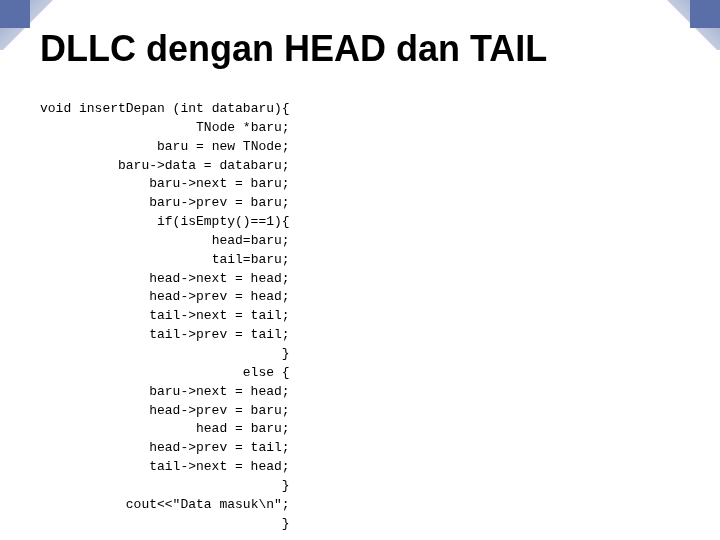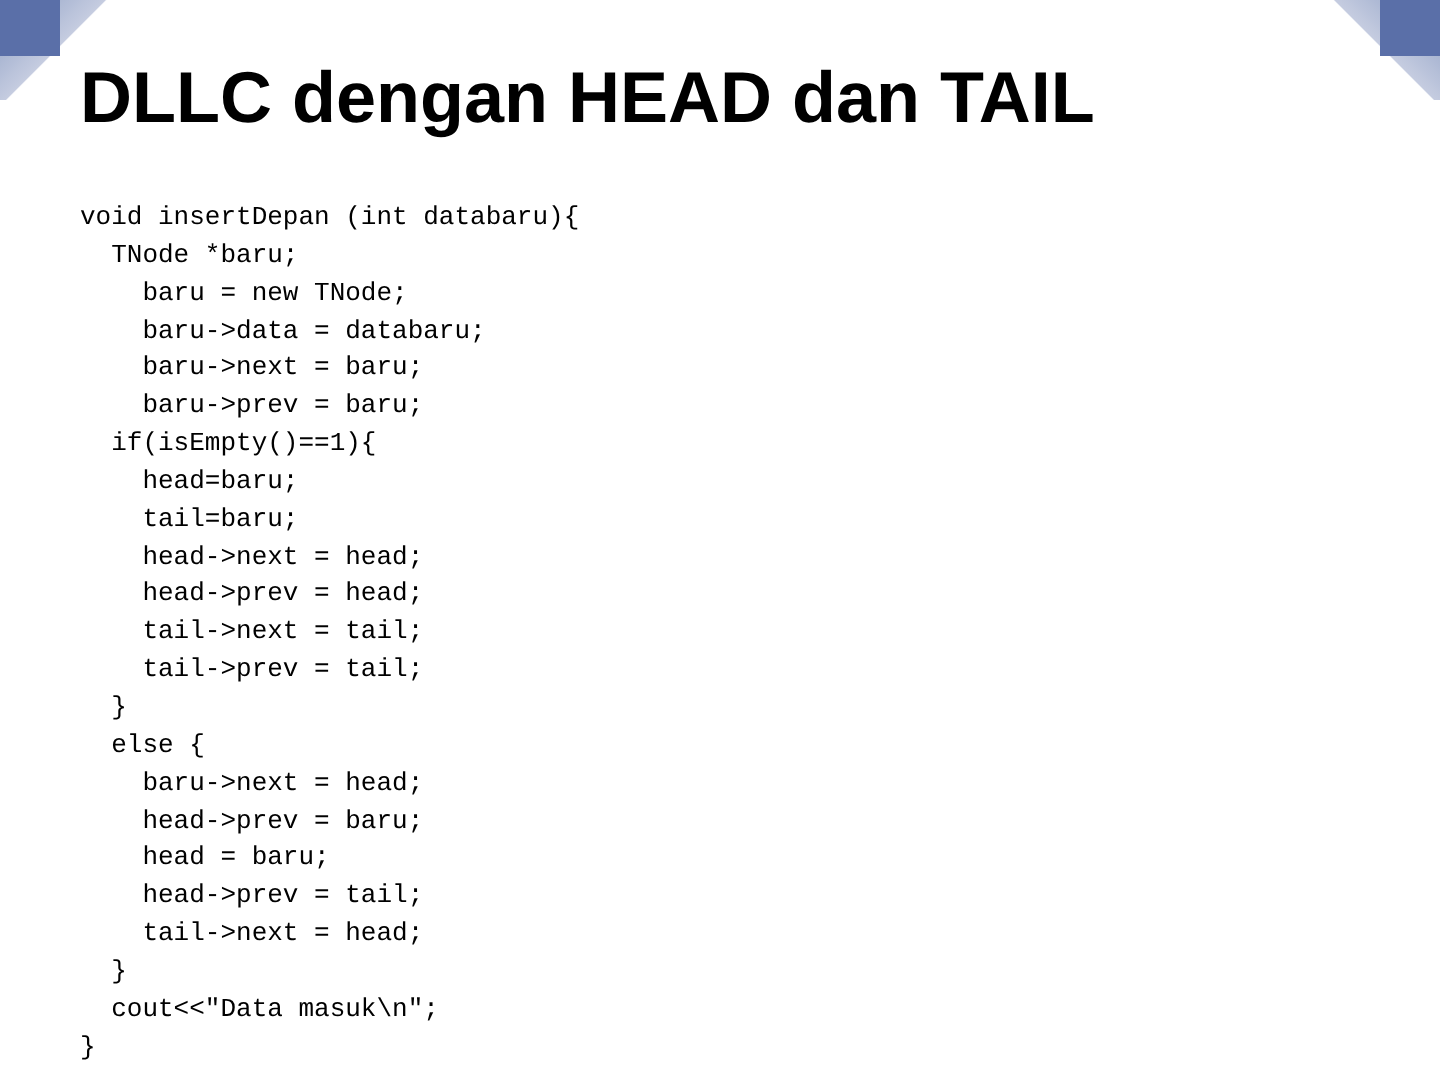--- a/index.html
+++ b/index.html
@@ -29,20 +29,21 @@
 
     .code-block {
       position: absolute;
       top: 100px;
       left: 40px;
       font-family: 'Courier New', Courier, monospace;
       font-size: 13px;
       line-height: 1.45;
       color: #000000;
       white-space: pre;
+      text-align: right;
     }
 
     
     .corner-tl {
       position: absolute;
       top: 0;
       left: 0;
       width: 55px;
       height: 50px;
       background: linear-gradient(135deg, #8B9DC3 0%, #c5cce0 50%, transparent 51%);

